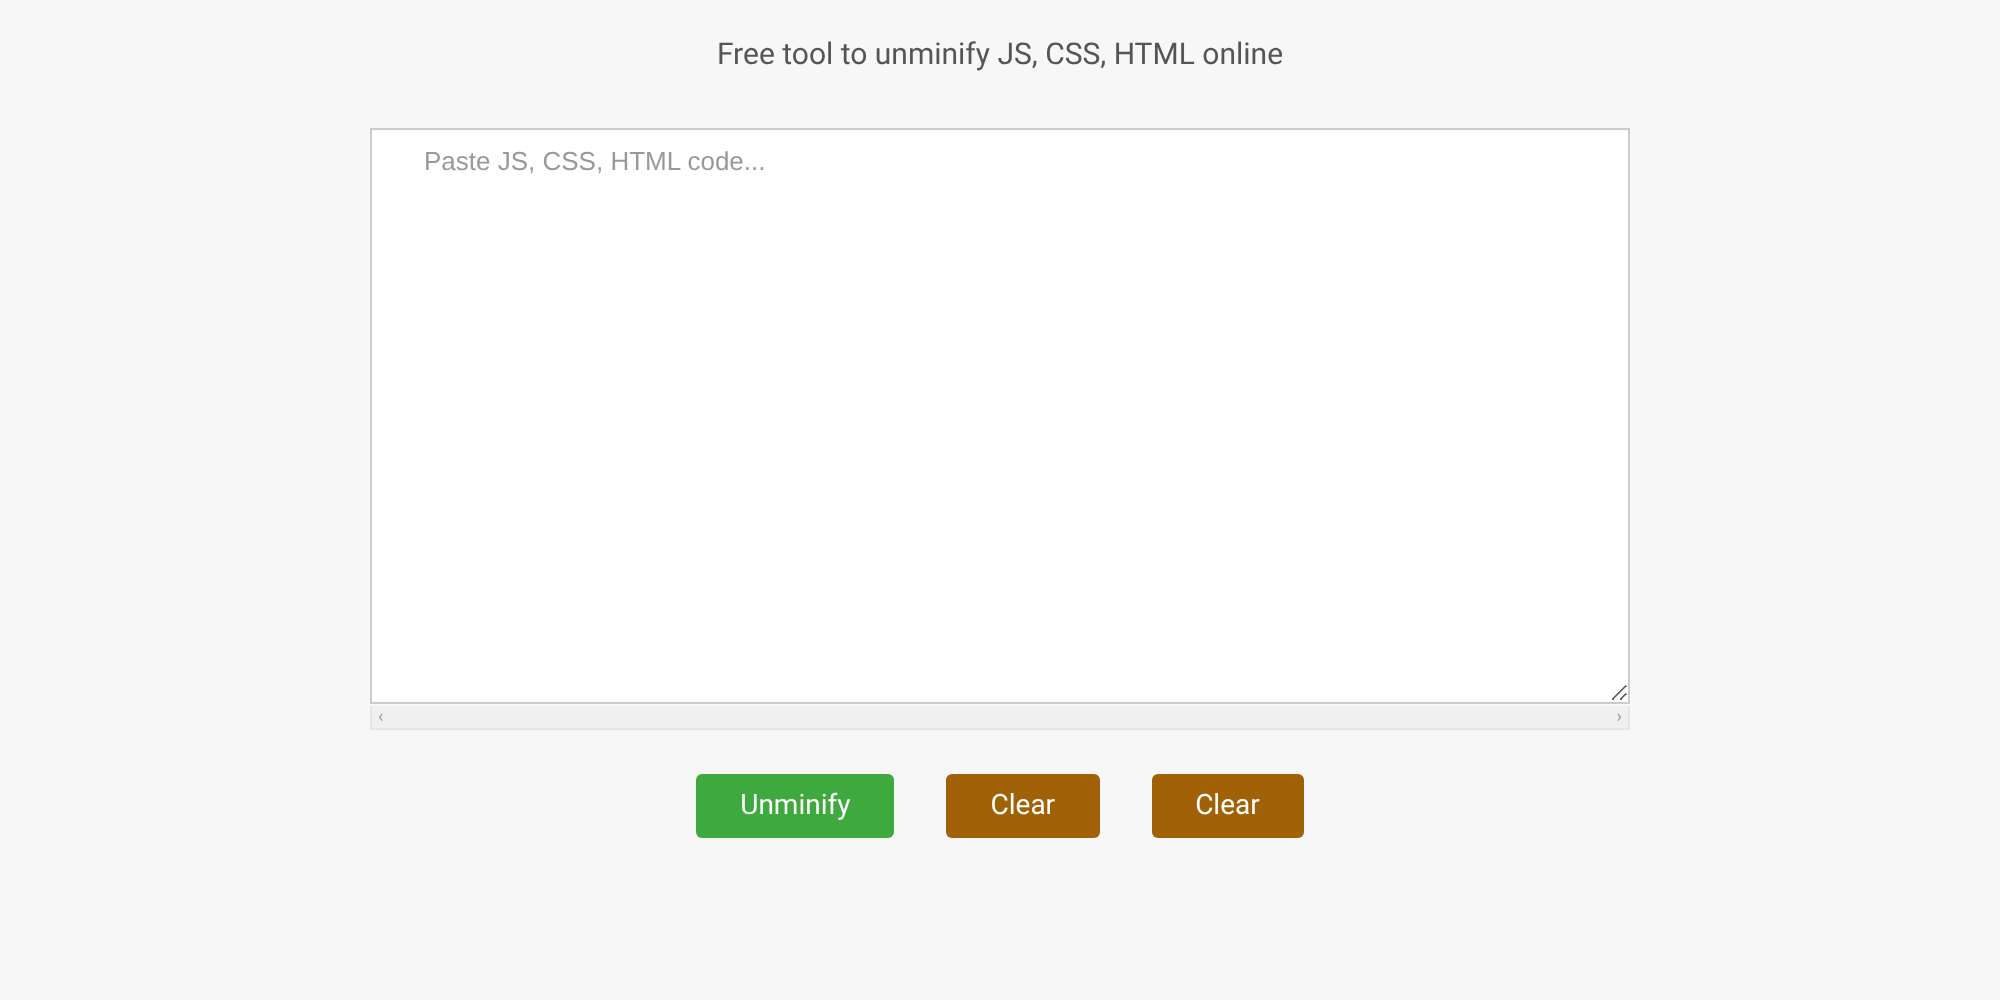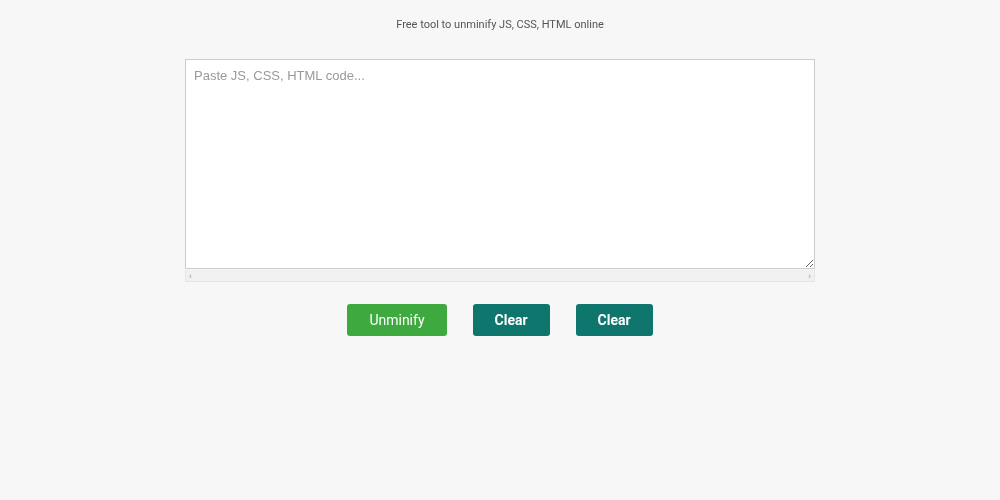--- a/index.html
+++ b/index.html
@@ -21,33 +21,33 @@
       text-align: center;
     }
     .title {
       color: #e36c0a;
       font-size: 31px;
       font-weight: 500;
       margin-bottom: 6px;
     }
     .subtitle {
       color: #555;
-      font-size: 11px;
+      font-size: 15px;
       font-weight: 400;
       margin-bottom: 28px;
     }
     .textarea-wrapper {
       position: relative;
       width: 630px;
       margin: 0 auto;
     }
     textarea {
       width: 100%;
-      height: 210px;
-      padding: 8px 8px;
+      height: 288px;
+      padding: 8px 26px;
       border: 1px solid #ccc;
       background: #fff;
       font-family: Arial, sans-serif;
       font-size: 13px;
       color: #333;
       resize: both;
       overflow: auto;
     }
     textarea::placeholder {
       color: #999;
@@ -79,22 +79,21 @@
       border-radius: 3px;
       font-size: 14px;
       color: #fff;
       cursor: pointer;
       font-family: inherit;
     }
     .btn-primary {
       background: #3ea93e;
     }
     .btn-secondary {
-      background: #0f766e;
-      font-weight: bold;
+      background: #a16207;
     }
   </style>
 </head>
 <body>
 
 <div class="container">
   <p class="subtitle">Free tool to unminify JS, CSS, HTML online</p>
 
   <div class="textarea-wrapper">
     <textarea placeholder="Paste JS, CSS, HTML code..." style=""></textarea>

